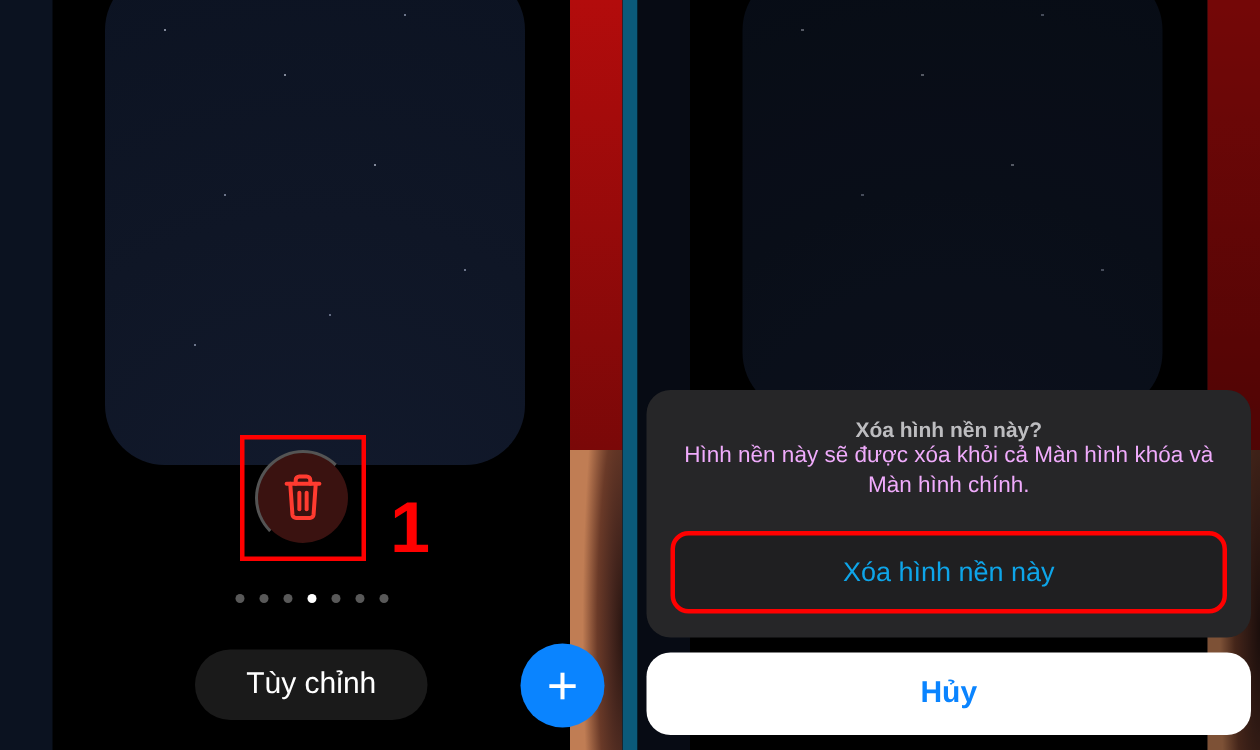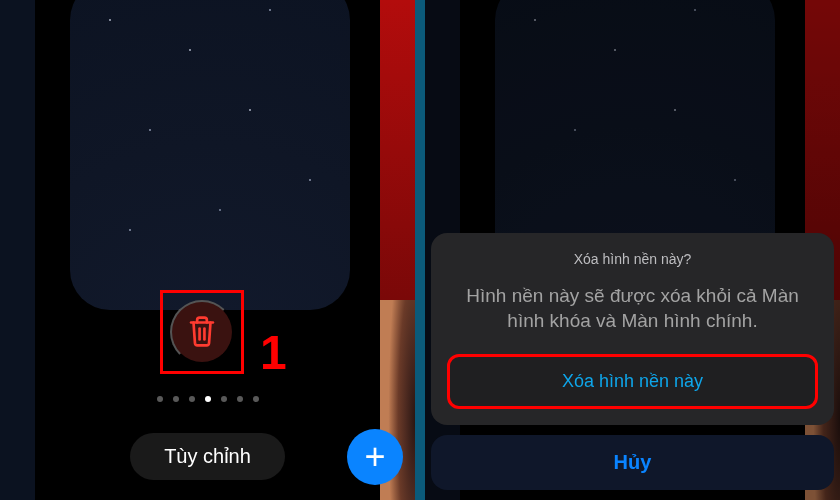--- a/index.html
+++ b/index.html
@@ -176,42 +176,42 @@
   }
   .sheet-card {
     background: #262628;
     border-radius: 16px;
     padding: 18px 16px 16px;
     text-align: center;
   }
   .sheet-title {
     color: #bdbdc0;
     font-size: 14px;
-    font-weight: 400;
-    margin-bottom: 16px;
+    font-weight: 700;
+    margin-bottom: 0;
   }
   .sheet-desc {
-    color: #a3a3a3;
-    font-size: 19px;
+    color: #f0abfc;
+    font-size: 15px;
     line-height: 1.35;
     margin-bottom: 20px;
   }
   .sheet-delete {
     display: block;
     width: 100%;
     background: #1f1f21;
     border: 3px solid #ff0000;
     color: #0ea5e9;
     font-size: 18px;
     padding: 14px 0;
     border-radius: 12px;
     cursor: pointer;
   }
   .sheet-cancel {
-    background: #0f172a;
+    background: #ffffff;
     border-radius: 16px;
     text-align: center;
     color: #0a84ff;
     font-size: 20px;
     font-weight: 600;
     padding: 16px 0;
     cursor: pointer;
   }
   .step2-num {
     position: absolute;

